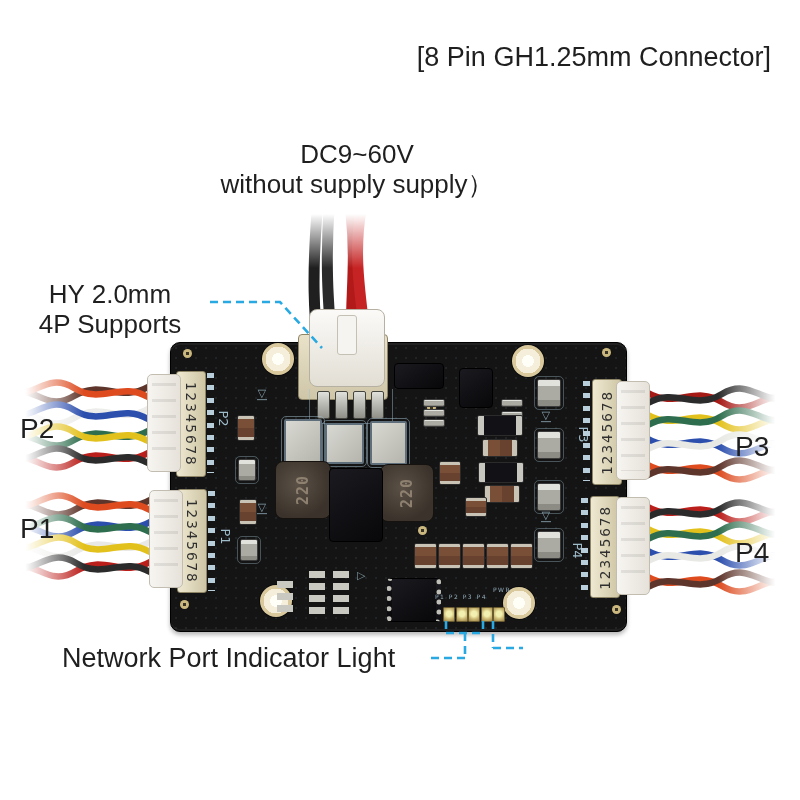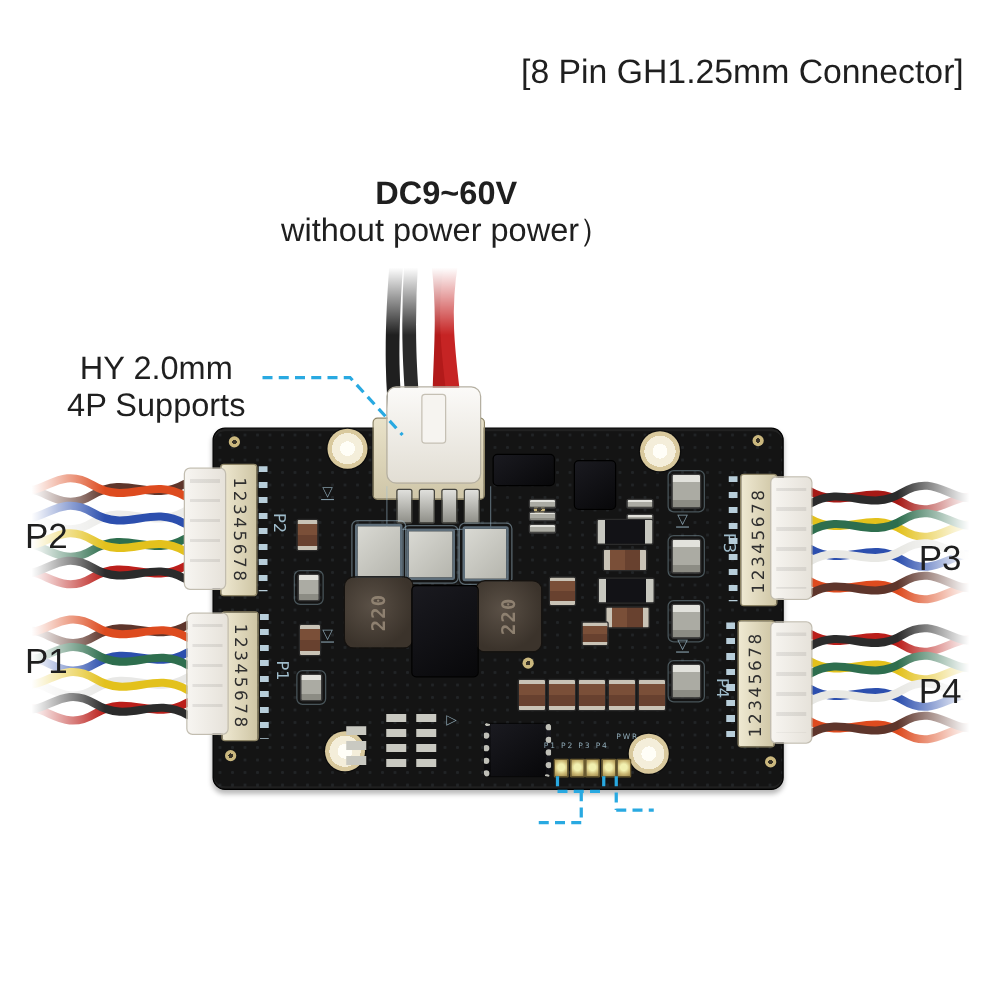--- a/index.html
+++ b/index.html
@@ -251,28 +251,29 @@
     <g stroke="#29A9E1" stroke-width="2.6" stroke-dasharray="8 5">
       <path d="M210 302 H280 L322 348"></path>
       <path d="M446 621 V633 M483 621 V633 M446 633 H483 M465 633 V658 M465 658 H427"></path>
       <path d="M493 621 V648 M493 648 H523"></path>
     </g>
   </svg>
 
   <div class="label" style="right:29px;top:42px;font-size:27px;">[8 Pin GH1.25mm Connector]</div>
 
   <div class="label center" style="left:175px;top:139px;width:364px;font-size:26px;line-height:30px;">
-    <span style="display:block;font-weight:bold;">DC9~60V</span>
-    <span style="display:block;">without power power）</span>
+    <span style="display:block;">DC9~60V</span>
+    <span style="display:block;">without supply supply）</span>
   </div>
 
-  <div class="label center" style="left:35px;top:279px;width:180px;font-size:26px;line-height:30px;">
+  <div class="label center" style="left:20px;top:279px;width:180px;font-size:26px;line-height:30px;">
     <span style="display:block;">HY 2.0mm</span>
     <span style="display:block;">4P Supports</span>
   </div>
 
   <div class="label" style="left:20px;top:413px;font-size:28px;">P2</div>
   <div class="label" style="left:20px;top:513px;font-size:28px;">P1</div>
   <div class="label" style="left:735px;top:431px;font-size:28px;">P3</div>
   <div class="label" style="left:735px;top:537px;font-size:28px;">P4</div>
 
+  <div class="label" style="left:62px;top:643px;font-size:27px;">Network Port Indicator Light</div>
 
 </div>
 
 </body></html>

